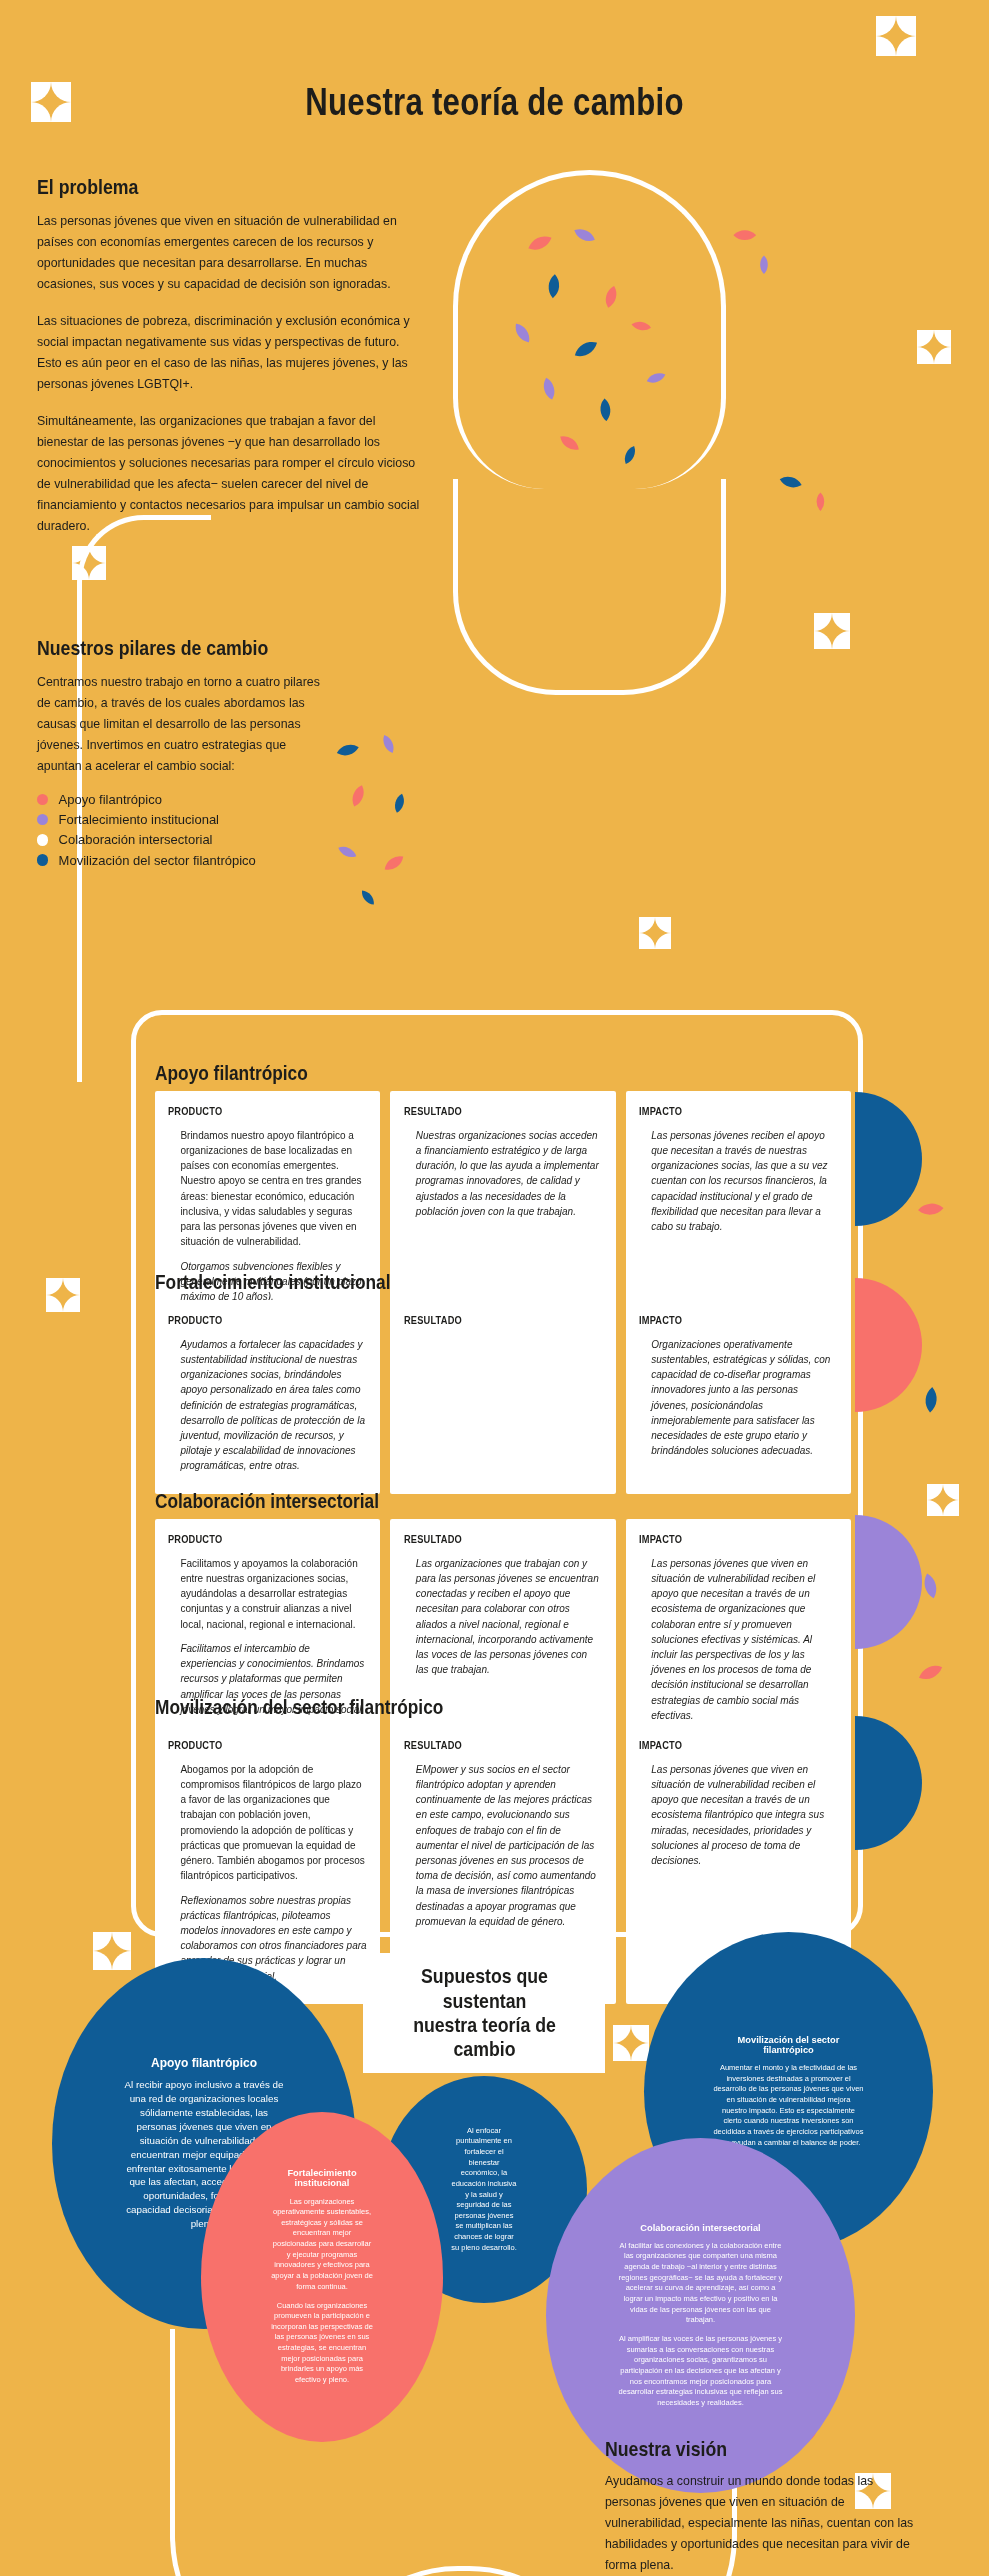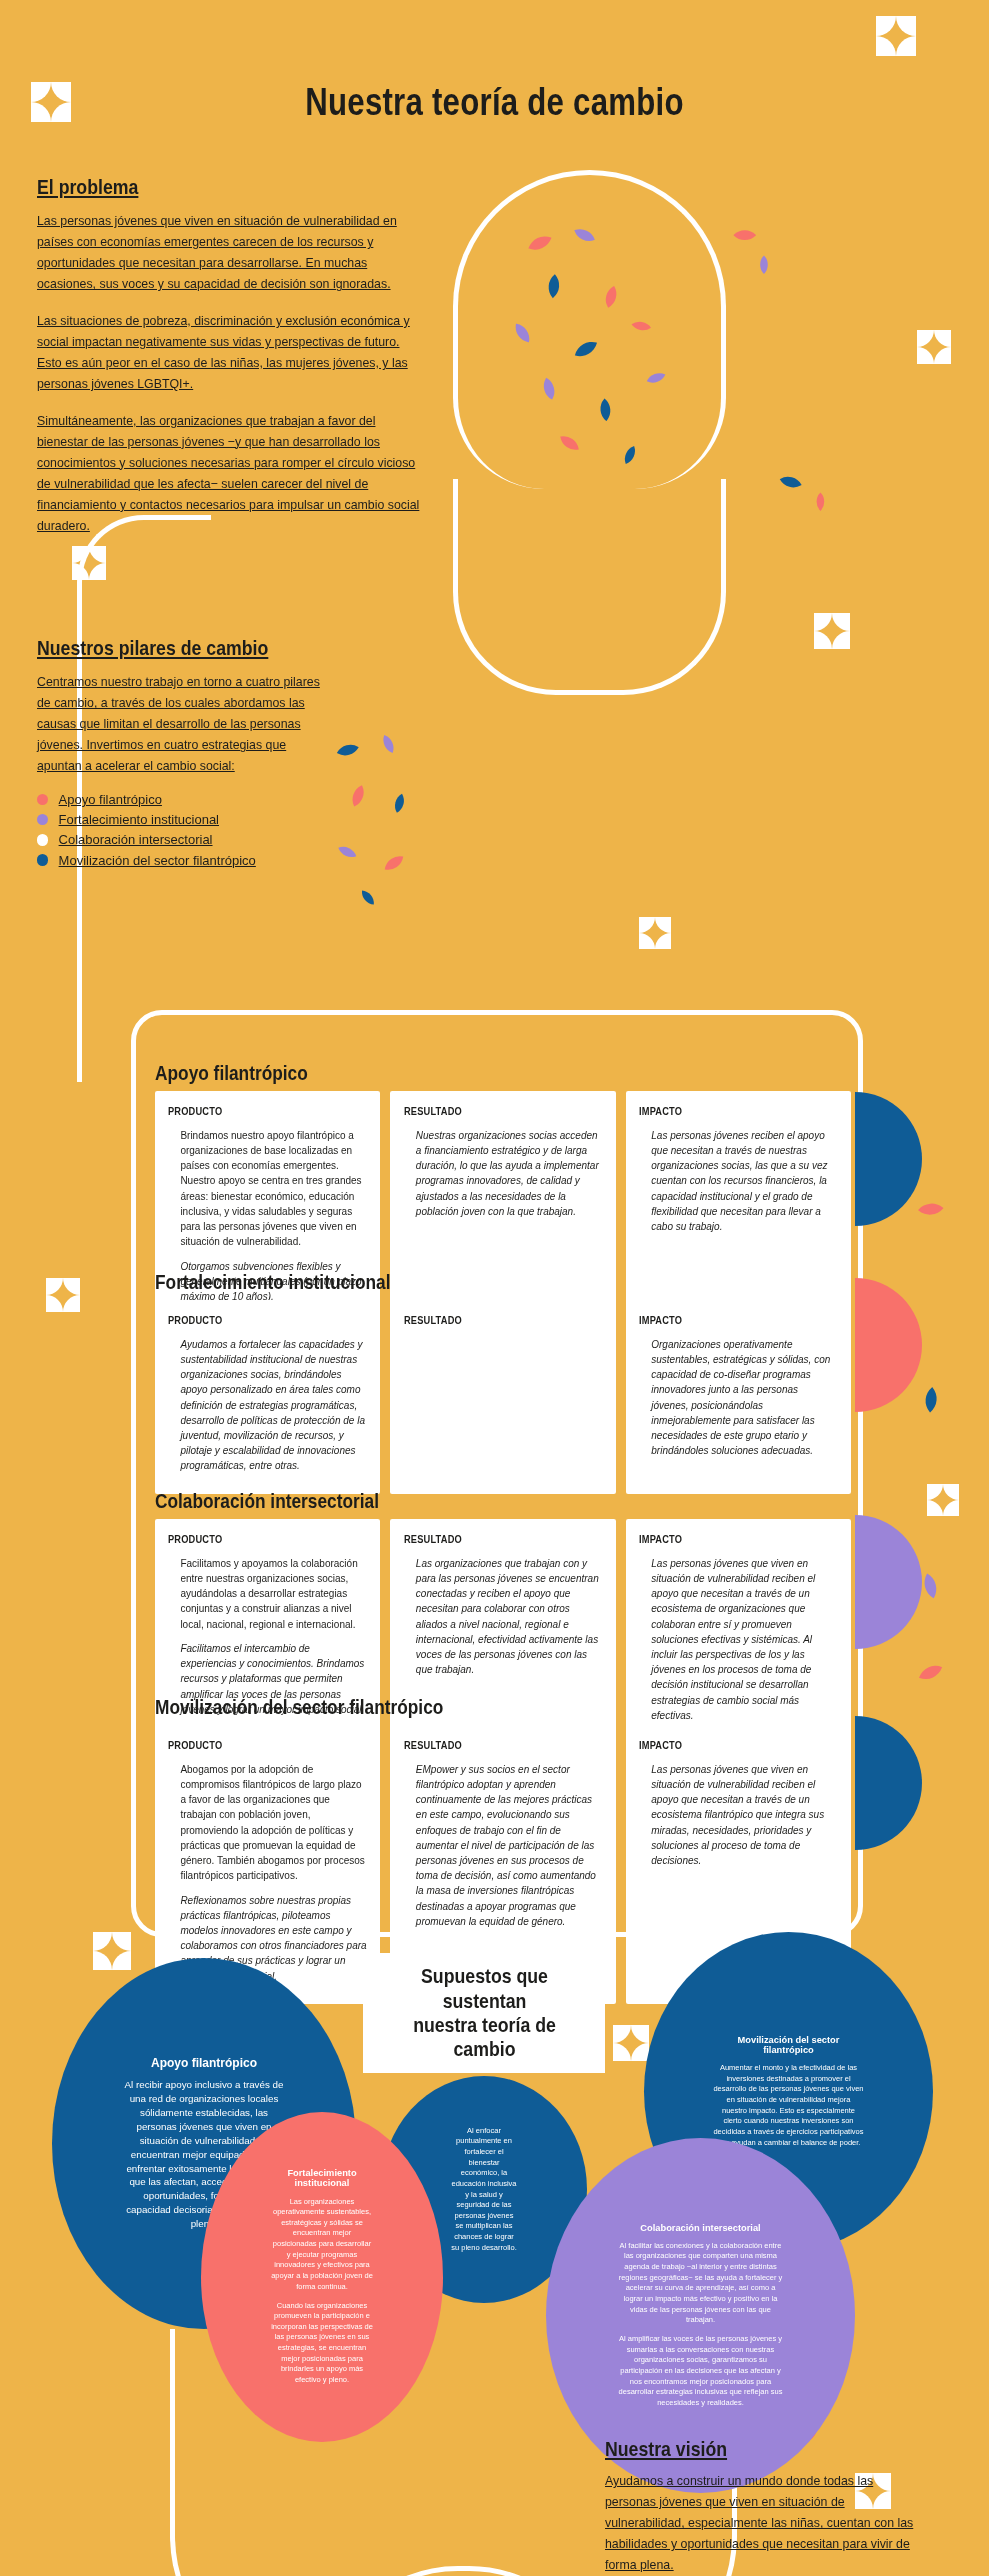--- a/index.html
+++ b/index.html
@@ -30,21 +30,21 @@
   
   .title {
     position: absolute; top: 80px; left: 0; width: 989px;
     text-align: center;
     font-size: 39px; font-weight: bold;
     letter-spacing: 0.3px;
     font-family: "Liberation Sans Narrow","Liberation Sans", sans-serif;
     transform: scaleX(.80);
   }
 
-  .block { position: absolute; text-decoration: underline; }
+  .block { position: absolute; }
   .h2 {
     font-size: 20.6px; font-weight: bold; margin-bottom: 11.3px;
     font-family: "Liberation Sans Narrow","Liberation Sans", sans-serif;
     transform-origin: left center; transform: scaleX(.86);
     white-space: nowrap;
   }
   .para { font-size: 13px; line-height: 1.62; margin-bottom: 15.5px; transform-origin: left top; transform: scaleX(.95); }
   .para:last-child { margin-bottom: 0; }
 
   
@@ -295,21 +295,21 @@
   <div class="pillar" style="top:1489px;">
     <div class="pillar-title">Colaboración intersectorial</div>
     <div class="cols">
       <div class="col">
         <div class="col-h">PRODUCTO</div>
         <div class="col-p">Facilitamos y apoyamos la colaboración entre nuestras organizaciones socias, ayudándolas a desarrollar estrategias conjuntas y a construir alianzas a nivel local, nacional, regional e internacional.</div>
         <div class="col-p">Facilitamos el intercambio de experiencias y conocimientos. Brindamos recursos y plataformas que permiten amplificar las voces de las personas jóvenes y lograr un mayor impacto social.</div>
       </div>
       <div class="col">
         <div class="col-h">RESULTADO</div>
-        <div class="col-p">Las organizaciones que trabajan con y para las personas jóvenes se encuentran conectadas y reciben el apoyo que necesitan para colaborar con otros aliados a nivel nacional, regional e internacional, efectividad activamente las voces de las personas jóvenes con las que trabajan.</div>
+        <div class="col-p">Las organizaciones que trabajan con y para las personas jóvenes se encuentran conectadas y reciben el apoyo que necesitan para colaborar con otros aliados a nivel nacional, regional e internacional, incorporando activamente las voces de las personas jóvenes con las que trabajan.</div>
       </div>
       <div class="col">
         <div class="col-h">IMPACTO</div>
         <div class="col-p">Las personas jóvenes que viven en situación de vulnerabilidad reciben el apoyo que necesitan a través de un ecosistema de organizaciones que colaboran entre sí y promueven soluciones efectivas y sistémicas. Al incluir las perspectivas de los y las jóvenes en los procesos de toma de decisión institucional se desarrollan estrategias de cambio social más efectivas.</div>
       </div>
     </div>
   </div>
 
   <div class="pillar" style="top:1695px;">
     <div class="pillar-title">Movilización del sector filantrópico</div>

